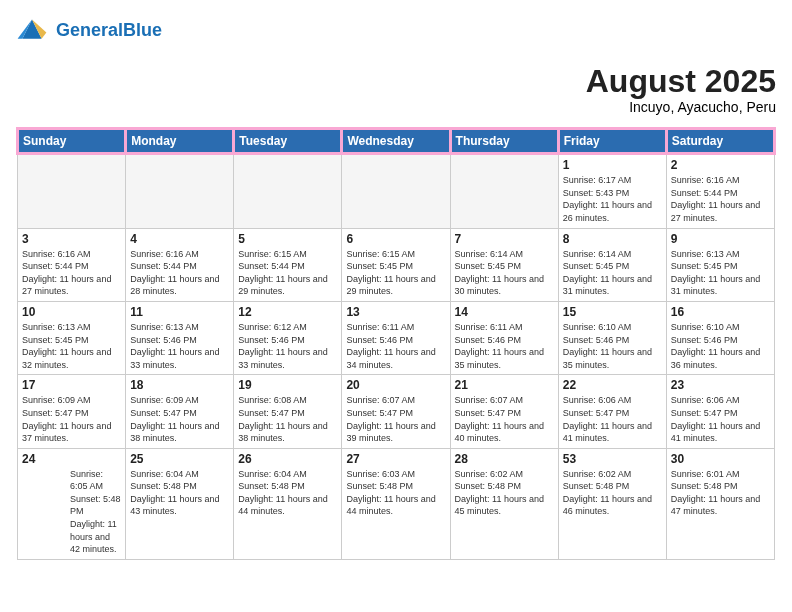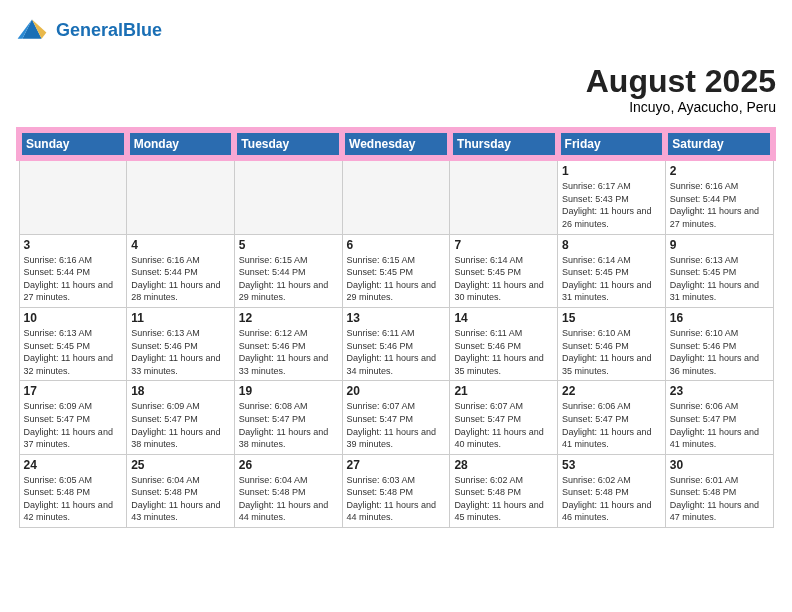--- a/index.html
+++ b/index.html
@@ -51,21 +51,21 @@
       border-collapse: collapse;
       border: 1px solid #ccc;
     }
     .calendar th {
       background: #2b6cb0;
       color: #fff;
       font-size: 12px;
       font-weight: bold;
       padding: 4px 4px;
       text-align: left;
-      border: 6px solid #f9a8d4;
+      border: 3px solid #f9a8d4;
     }
     .calendar td {
       vertical-align: top;
       border: 1px solid #ccc;
       padding: 3px 4px;
       width: 108px;
       min-height: 80px;
       background: #fff;
       font-size: 9.5px;
       color: #333;
@@ -266,21 +266,21 @@
         <td>
           <span class="day-number">23</span>
           <div class="day-info" style="white-space: pre-line;">Sunrise: 6:06 AM
 Sunset: 5:47 PM
 Daylight: 11 hours and 41 minutes.</div>
         </td>
       </tr>
       <tr>
         <td>
           <span class="day-number">24</span>
-          <div class="day-info" style="white-space: pre-line;">Sunrise: 6:05 AM
+          <div class="day-info" style="white-space: pre-line; margin-left: 48px;">Sunrise: 6:05 AM
 Sunset: 5:48 PM
 Daylight: 11 hours and 42 minutes.</div>
         </td>
         <td>
           <span class="day-number">25</span>
           <div class="day-info" style="white-space: pre-line;">Sunrise: 6:04 AM
 Sunset: 5:48 PM
 Daylight: 11 hours and 43 minutes.</div>
         </td>
         <td>

